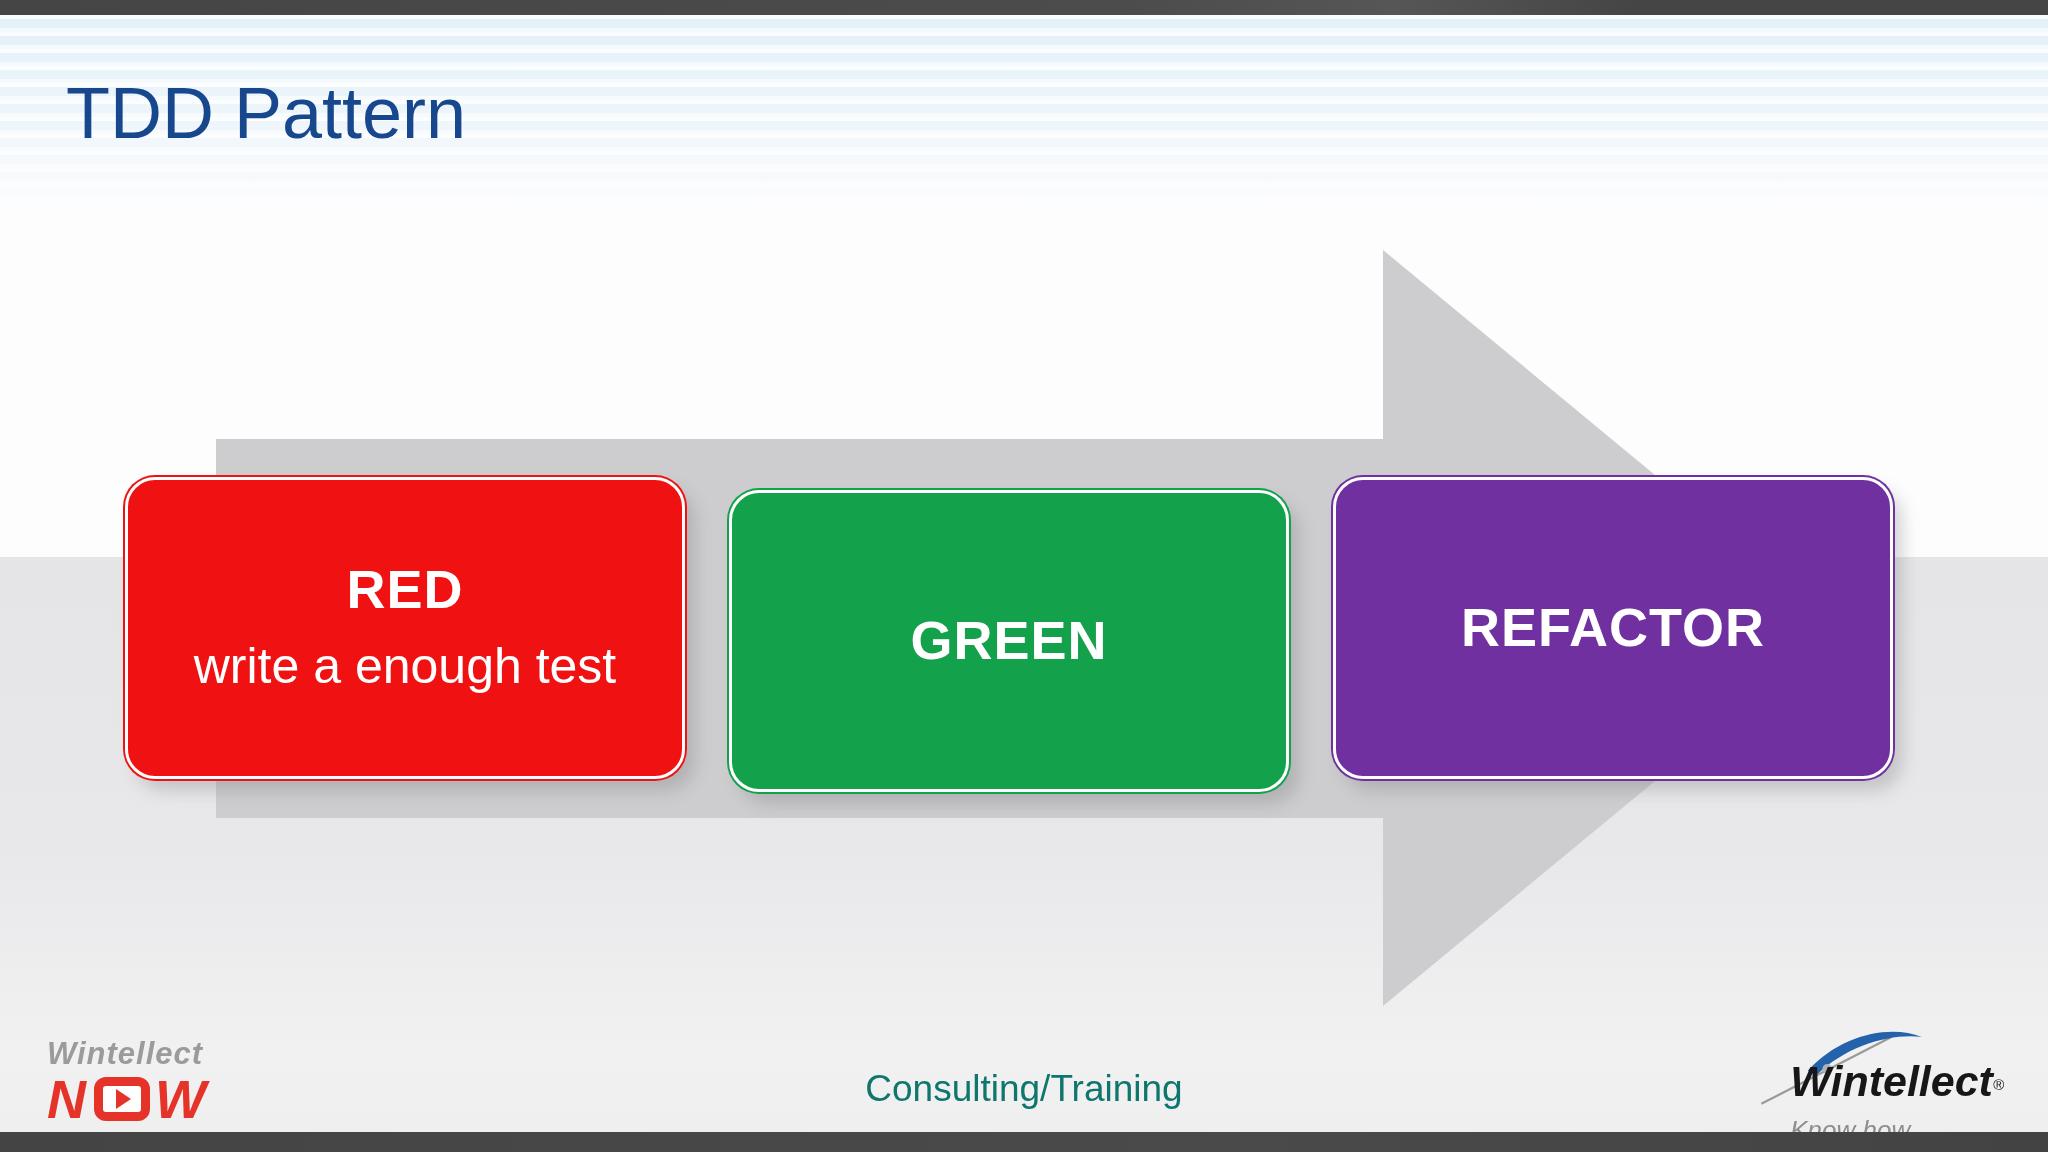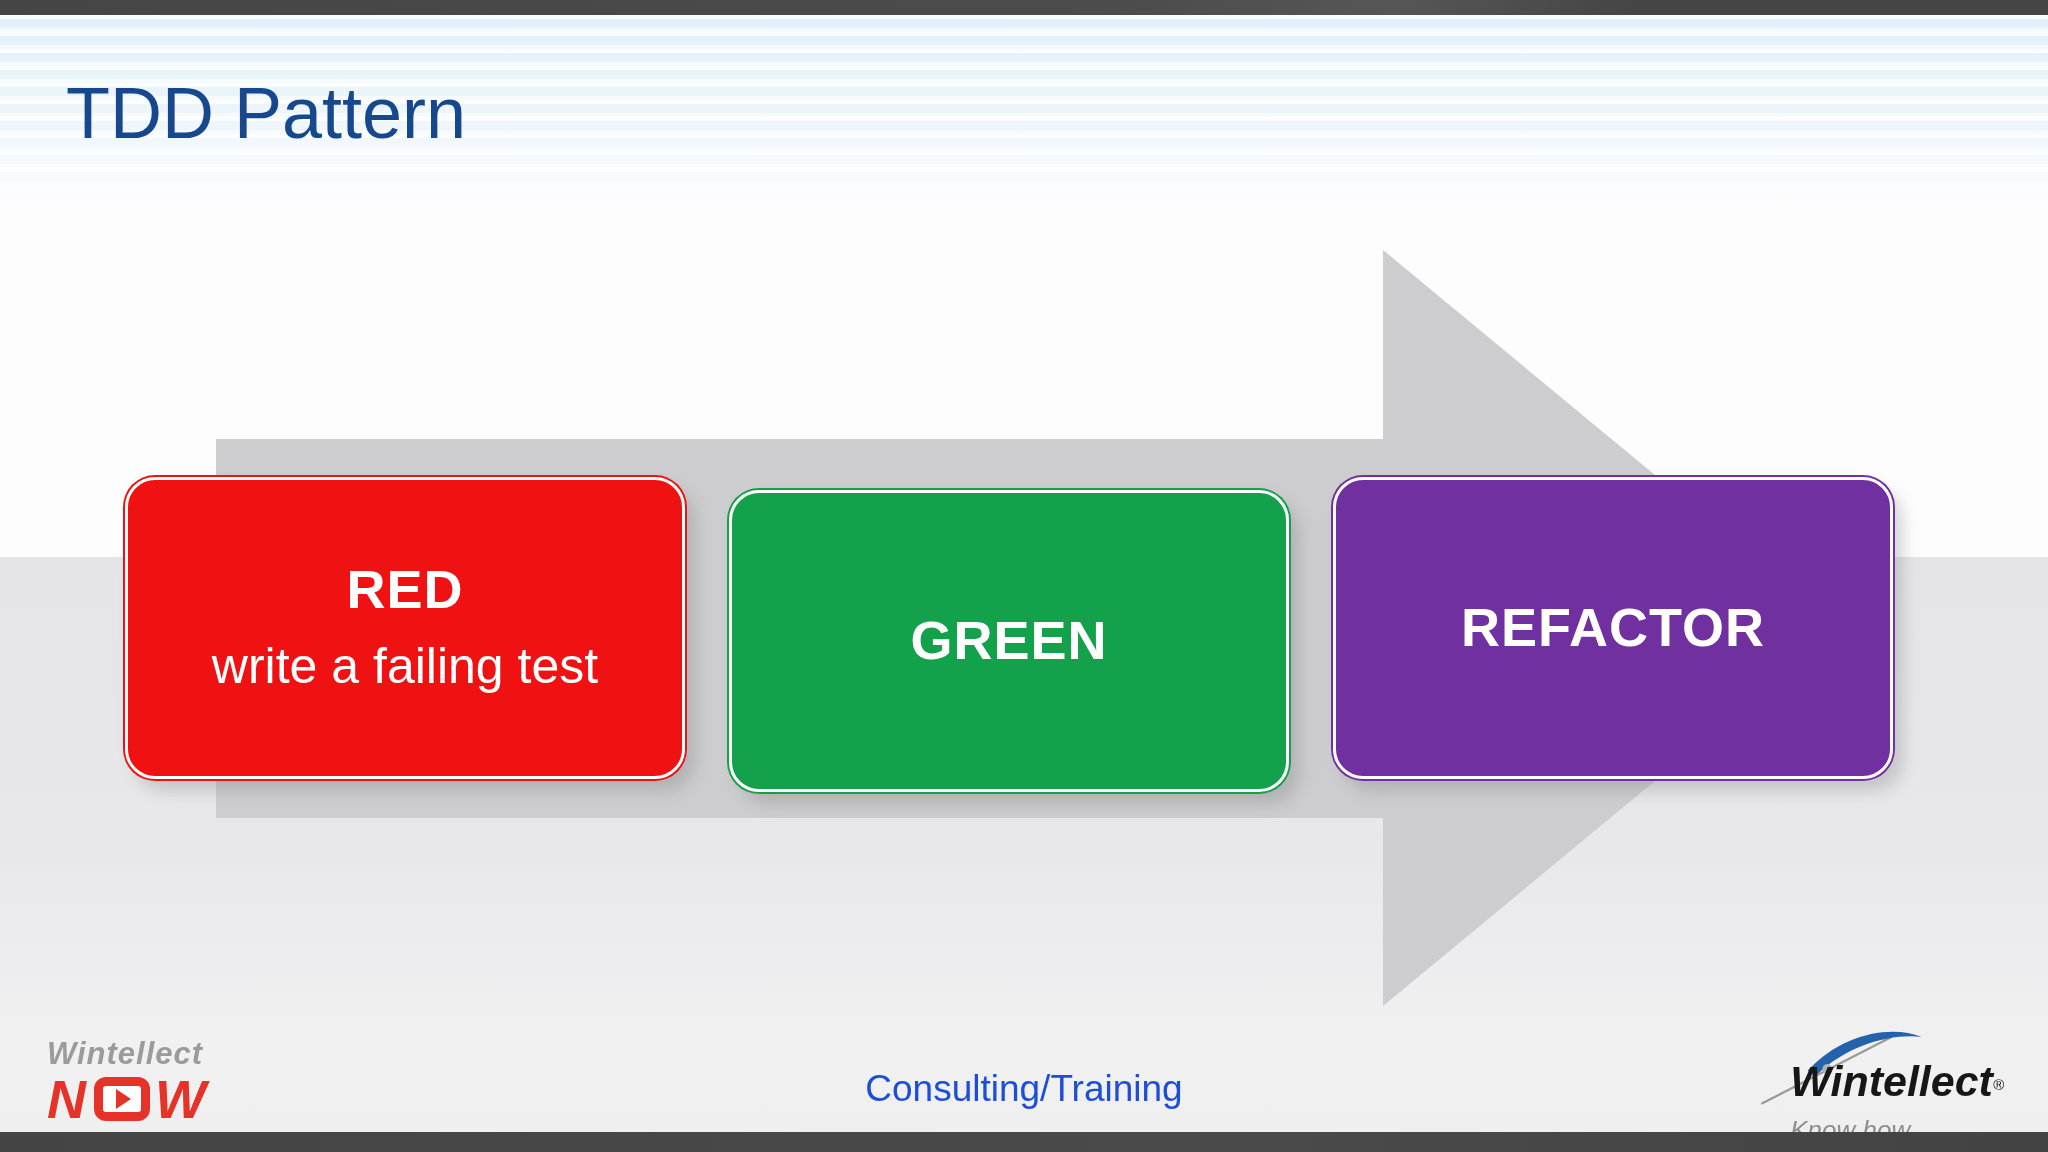--- a/index.html
+++ b/index.html
@@ -39,21 +39,21 @@
     width:560px;height:302px;box-sizing:border-box;
     border:3px solid #ffffff;border-radius:30px;
     display:flex;flex-direction:column;align-items:center;justify-content:center;
     gap:16px;padding:0 34px;
     color:#ffffff;text-align:left;
   }
   .step-label{font-size:54px;font-weight:bold;letter-spacing:1px;line-height:1.1;}
   .step-desc{font-size:50px;line-height:1.2;}
   .consulting{
     position:absolute;left:0;right:0;top:1068px;
-    text-align:center;font-size:37px;color:#1d4ed8;
+    text-align:center;font-size:37px;color:#0f766e;
   }
   
   .now-logo{position:absolute;left:47px;top:1038px;font-style:italic;line-height:1;}
   .now-brand{font-size:31px;font-weight:bold;color:#9b9b9b;letter-spacing:1px;}
   .now-word{
     display:flex;align-items:center;gap:5px;margin-top:3px;
     font-size:54px;font-weight:800;letter-spacing:3px;color:#e6332a;
   }
   .play-o{
     width:56px;height:44px;box-sizing:border-box;flex:0 0 auto;
@@ -84,21 +84,21 @@
 
   <svg class="arrow-svg" viewBox="0 0 2048 1152" preserveAspectRatio="none">
     <polygon points="216,439 1383,439 1383,250 1840,628 1383,1006 1383,818 216,818" fill="#CDCDCF"></polygon>
   </svg>
 
   <div class="slide-title">TDD Pattern</div>
 
   <div class="steps">
     <div class="step" style="background: rgb(240, 18, 18); box-shadow: rgb(240, 18, 18) 0px 0px 0px 2px, rgba(110, 110, 115, 0.28) 10px 12px 16px;">
       <div class="step-label">RED</div>
-      <div class="step-desc">write a failing test</div>
+      <div class="step-desc">write a enough test</div>
     </div>
     <div class="step" style="background: rgb(19, 162, 75); box-shadow: rgb(19, 162, 75) 0px 0px 0px 2px, rgba(110, 110, 115, 0.28) 10px 12px 16px; margin-top: 13px;">
       <div class="step-label">GREEN</div>
     </div>
     <div class="step" style="background: rgb(112, 48, 160); box-shadow: rgb(112, 48, 160) 0px 0px 0px 2px, rgba(110, 110, 115, 0.28) 10px 12px 16px;">
       <div class="step-label">REFACTOR</div>
     </div>
   </div>
 
   <div class="consulting">Consulting/Training</div>

